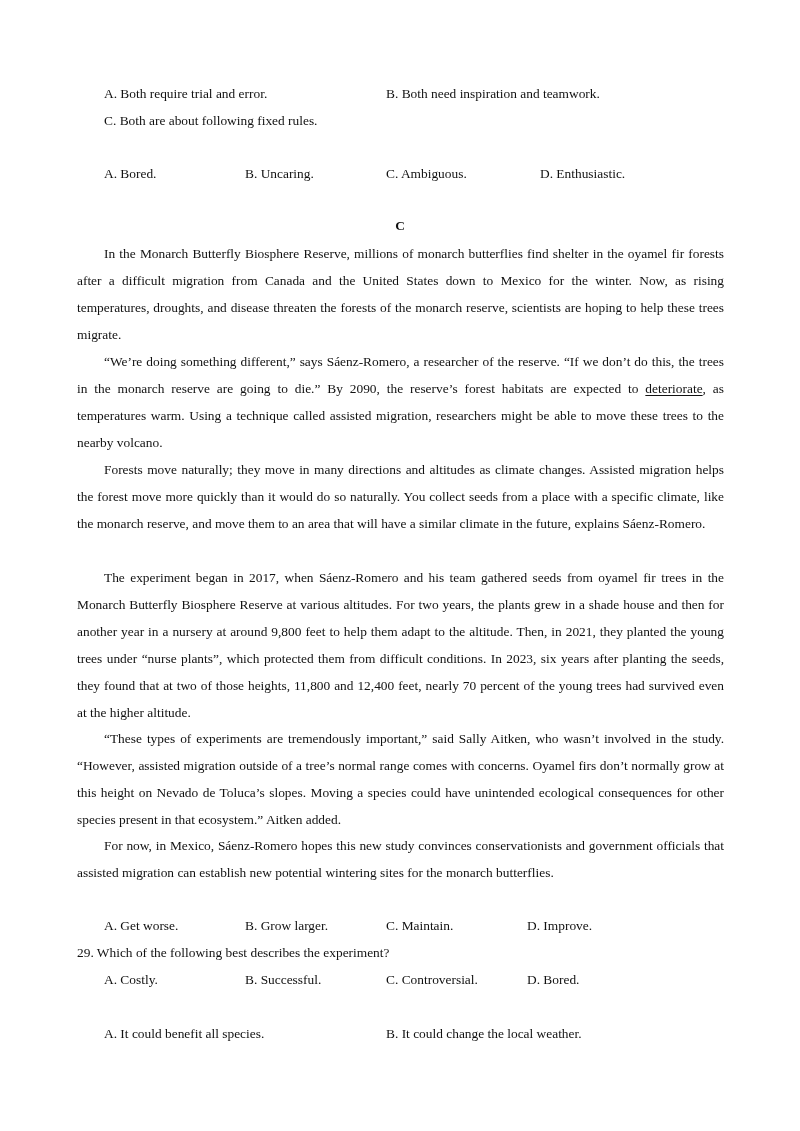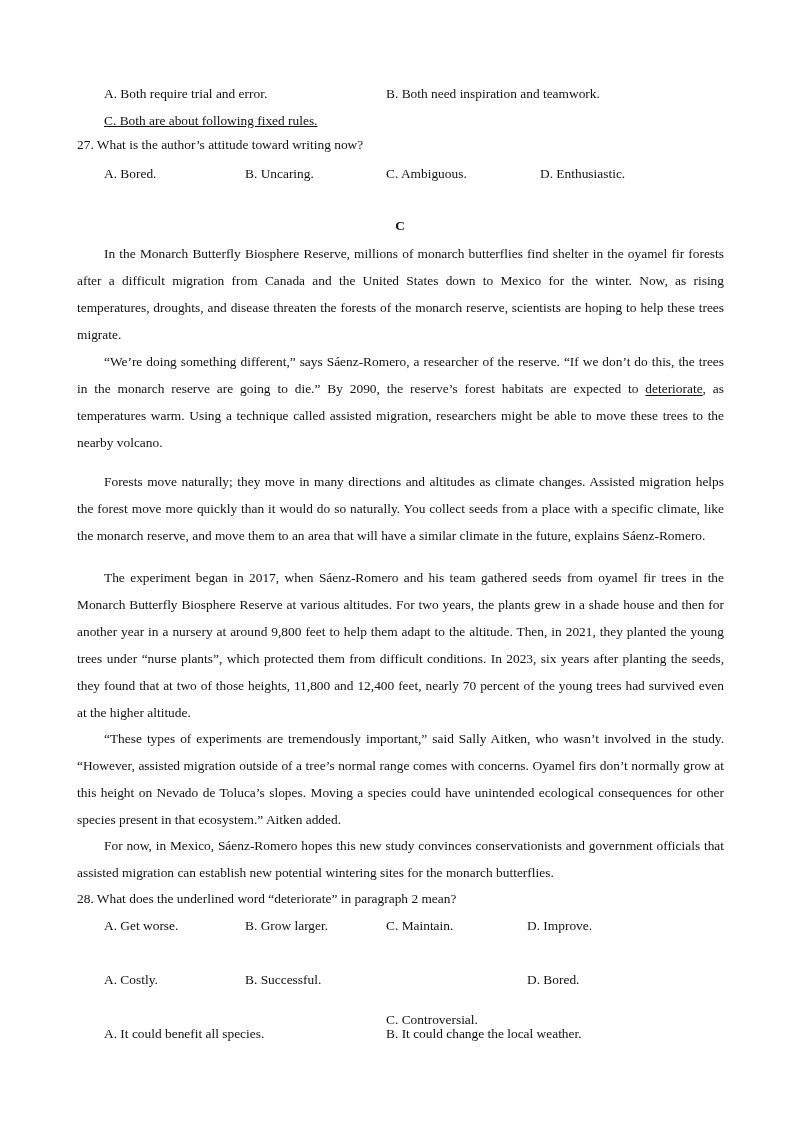--- a/index.html
+++ b/index.html
@@ -17,49 +17,48 @@
   .heading { position: absolute; left: 0; width: 800px; text-align: center; font-weight: bold; line-height: 16px; }
   u { text-decoration: underline; text-underline-offset: 2px; }
 </style>
 </head>
 <body>
 
 <div class="page">
 
   <div class="opt" style="left:104px; top:86px;">A. Both require trial and error.</div>
   <div class="opt" style="left:386px; top:86px;">B. Both need inspiration and teamwork.</div>
-  <div class="opt" style="left:104px; top:113px;text-decoration:underline;">C. Both are about following fixed rules.</div>
+  <div class="opt" style="left:104px; top:113px;">C. Both are about following fixed rules.</div>
 
-  <div class="line" style="left:77px; top:137px;">27. What is the author’s attitude toward writing now?</div>
   <div class="opt" style="left:104px; top:166px;">A. Bored.</div>
   <div class="opt" style="left:245px; top:166px;">B. Uncaring.</div>
   <div class="opt" style="left:386px; top:166px;">C. Ambiguous.</div>
   <div class="opt" style="left:527px; top:166px;margin-left:13px;">D. Enthusiastic.</div>
 
   <div class="heading" style="top:218px;">C</div>
 
   <div class="para" style="top:240px;">In the Monarch Butterfly Biosphere Reserve, millions of monarch butterflies find shelter in the oyamel fir forests after a difficult migration from Canada and the United States down to Mexico for the winter. Now, as rising temperatures, droughts, and disease threaten the forests of the monarch reserve, scientists are hoping to help these trees migrate.</div>
 
   <div class="para" style="top:348px;"><span>“We’re doing something different,” says Sáenz-Romero, a researcher of the reserve. “If we don’t do this, the trees in the monarch reserve are going to die.” By 2090, the reserve’s forest habitats are expected to </span><u>deteriorate</u><span>, as temperatures warm. Using a technique called assisted migration, researchers might be able to move these trees to the nearby volcano.</span></div>
 
-  <div class="para" style="top:456px;margin-top:12px;">Forests move naturally; they move in many directions and altitudes as climate changes. Assisted migration helps the forest move more quickly than it would do so naturally. You collect seeds from a place with a specific climate, like the monarch reserve, and move them to an area that will have a similar climate in the future, explains Sáenz-Romero.</div>
+  <div class="para" style="top:456px;">Forests move naturally; they move in many directions and altitudes as climate changes. Assisted migration helps the forest move more quickly than it would do so naturally. You collect seeds from a place with a specific climate, like the monarch reserve, and move them to an area that will have a similar climate in the future, explains Sáenz-Romero.</div>
 
   <div class="para" style="top:564px;">The experiment began in 2017, when Sáenz-Romero and his team gathered seeds from oyamel fir trees in the Monarch Butterfly Biosphere Reserve at various altitudes. For two years, the plants grew in a shade house and then for another year in a nursery at around 9,800 feet to help them adapt to the altitude. Then, in 2021, they planted the young trees under “nurse plants”, which protected them from difficult conditions. In 2023, six years after planting the seeds, they found that at two of those heights, 11,800 and 12,400 feet, nearly 70 percent of the young trees had survived even at the higher altitude.</div>
 
   <div class="para" style="top:725px;">“These types of experiments are tremendously important,” said Sally Aitken, who wasn’t involved in the study. “However, assisted migration outside of a tree’s normal range comes with concerns. Oyamel firs don’t normally grow at this height on Nevado de Toluca’s slopes. Moving a species could have unintended ecological consequences for other species present in that ecosystem.” Aitken added.</div>
 
   <div class="para" style="top:832px;">For now, in Mexico, Sáenz-Romero hopes this new study convinces conservationists and government officials that assisted migration can establish new potential wintering sites for the monarch butterflies.</div>
 
-  <div class="line" style="left:77px; top:891px;">28. What does the underlined word “deteriorate” in paragraph 2 mean?</div>
   <div class="opt" style="left:104px; top:918px;">A. Get worse.</div>
   <div class="opt" style="left:245px; top:918px;">B. Grow larger.</div>
   <div class="opt" style="left:386px; top:918px;">C. Maintain.</div>
   <div class="opt" style="left:527px; top:918px;">D. Improve.</div>
 
+  <div class="line" style="left:77px; top:945px;">29. Which of the following best describes the experiment?</div>
   <div class="opt" style="left:104px; top:972px;text-align:right;">A. Costly.</div>
   <div class="opt" style="left:245px; top:972px;">B. Successful.</div>
-  <div class="opt" style="left:386px; top:972px;margin-top:40px;">C. Controversial.</div>
+  <div class="opt" style="left:386px; top:972px;">C. Controversial.</div>
   <div class="opt" style="left:527px; top:972px;">D. Bored.</div>
 
   <div class="opt" style="left:104px; top:1026px;">A. It could benefit all species.</div>
   <div class="opt" style="left:386px; top:1026px;">B. It could change the local weather.</div>
 
 </div>
 
 </body></html>

